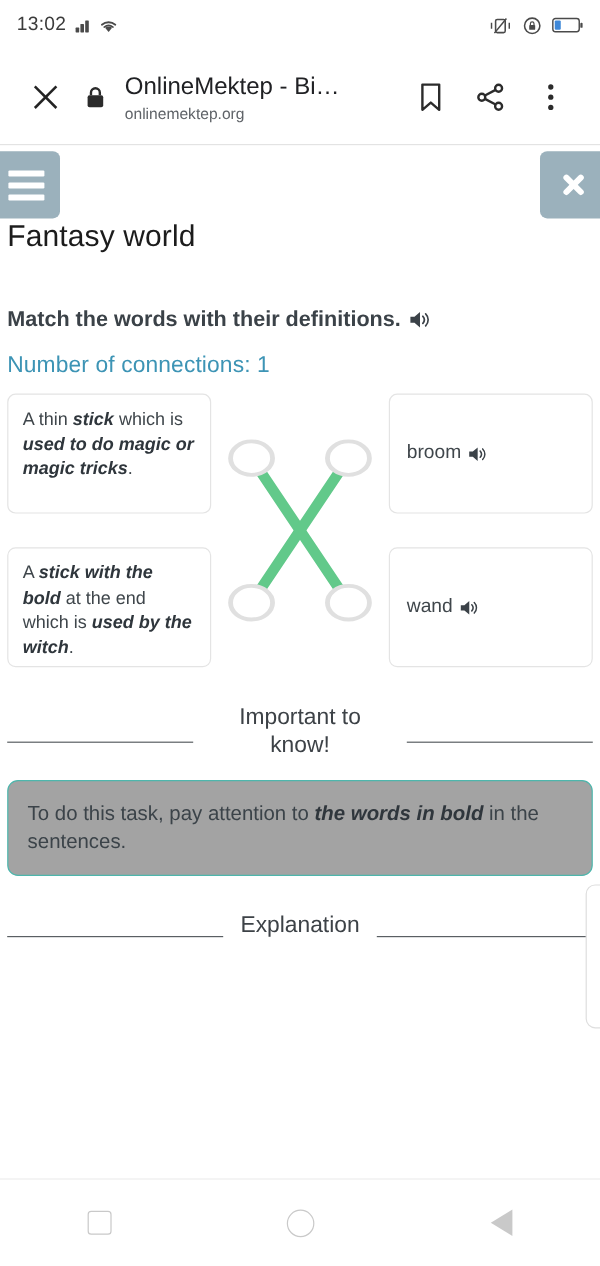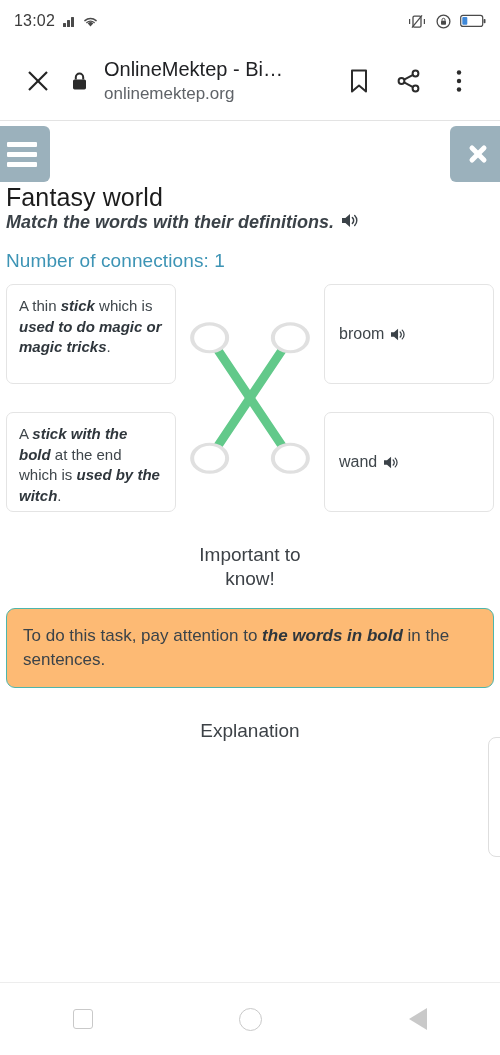--- a/index.html
+++ b/index.html
@@ -31,21 +31,21 @@
     height:78px; display:flex; align-items:center;
     padding:0 18px; gap:4px;
   }
   .bb-close { width:40px; flex:0 0 40px; display:flex; align-items:center; justify-content:center; }
   .bb-lock  { width:34px; flex:0 0 34px; display:flex; align-items:center; justify-content:center; }
   .bb-titles{ flex:1 1 auto; min-width:0; padding-left:4px; }
   .bb-title {
     font-size:20px; color:#202124; line-height:1.15;
     white-space:nowrap; overflow:hidden; text-overflow:clip;
   }
-  .bb-url { font-size:17px; color:#5f6368; margin-top:3px; white-space:nowrap; }
+  .bb-url { font-size:13px; color:#5f6368; margin-top:3px; white-space:nowrap; }
   .bb-icon { width:46px; flex:0 0 46px; display:flex; align-items:center; justify-content:center; }
   .bb-sep { height:1px; background:#e3e3e3; }
 
   
   .lesson { position:relative; }
   .topbtns { position:relative; height:0; }
   .btn-square {
     position:absolute; width:56px; height:56px; top:5px;
     background:#9bb1bc; border-radius:6px;
     display:flex; align-items:center; justify-content:center;
@@ -55,22 +55,22 @@
   .burger-lines { width:30px; display:flex; flex-direction:column; gap:5px; }
   .burger-lines span { display:block; height:5px; background:#fff; border-radius:1px; }
 
   .content { padding:0 6px; }
   .page-title {
     font-size:25px; color:#1c1c1c; font-weight:400;
     padding-top:62px; letter-spacing:.1px;
   }
 
   .instruction {
-    font-size:18px; font-weight:bold;
-    color:#3b4248; display:flex; gap:7px;font-style:italic;
+    margin-top:44px; font-size:18px; font-weight:bold;
+    color:#3b4248; display:flex; align-items:center; gap:7px;
   }
   .connections {
     margin-top:17px; font-size:19px; color:#3d94b5; letter-spacing:.1px;
   }
 
   
   .board {
     margin-top:12px; position:relative;
     display:flex; align-items:flex-start; gap:0;
   }
@@ -87,31 +87,31 @@
   .mcard.right {
     height:100px; display:flex; align-items:center; gap:6px;
     font-size:16px; padding-left:14px;
   }
   .mcard b { font-weight:bold; font-style:italic; color:#2f363c; }
 
   .board-svg { position:absolute; inset:0; width:100%; height:100%; }
 
   
   .divider {
-    display:flex; align-items:center; 
-    margin-top:30px; color:#3d4247;flex-direction:column;
+    display:flex; align-items:center; gap:14px;
+    margin-top:30px; color:#3d4247;
   }
   .divider .ln { flex:1 1 auto; height:1px; background:#5a5f63; position:relative; top:9px; }
   .divider .lbl { font-size:19px; text-align:center; line-height:1.25; }
   .divider.wrap .lbl { max-width:150px; }
 
   
   .infobox {
     margin-top:16px; border:1px solid #4db6ac; border-radius:9px;
-    background:#fdba74; padding:15px 16px;
+    background:#a3a3a3; padding:15px 16px;
     font-size:17px; color:#3b4349; line-height:1.42;
   }
   .infobox b { font-weight:bold; font-style:italic; color:#2f363c; }
   .infobox p + p { margin-top:11px; }
 
   
   .peek-card {
     position:absolute; right:-14px; top:616px;
     width:26px; height:120px;
     border:1px solid #dedede; border-radius:8px; background:#fff;

